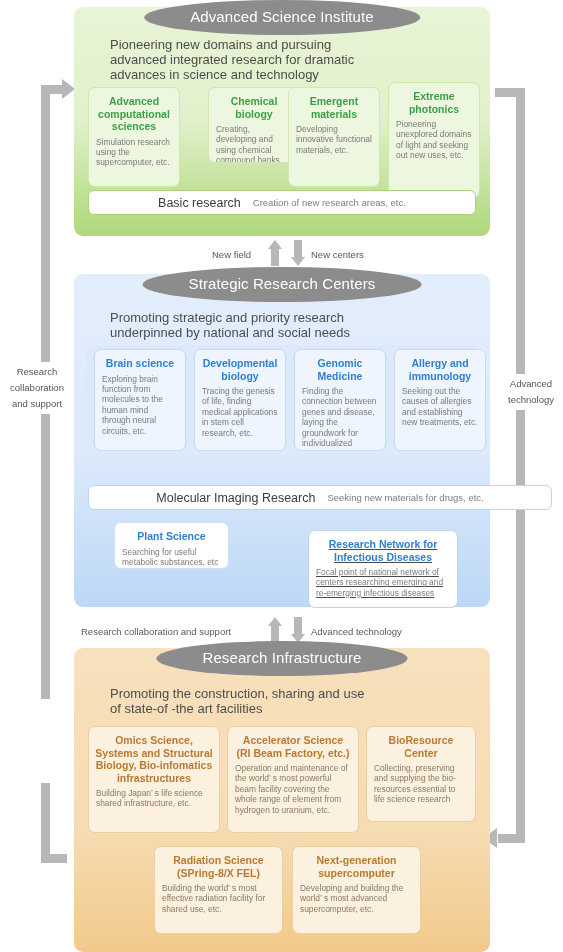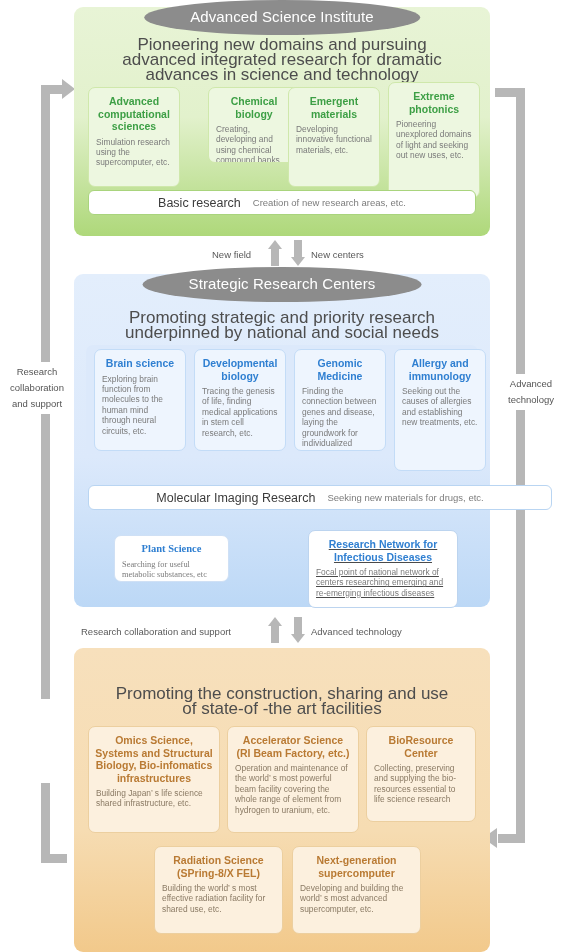--- a/index.html
+++ b/index.html
@@ -53,22 +53,22 @@
     background:#8c8c8c;
     border-radius:50%/50%;
     color:#ffffff;
     font-size:15px;
     text-align:center;
     padding:8px 46px 10px 46px;
     white-space:nowrap;
     letter-spacing:0.1px;
   }
   .panel-subtitle{
-    position:absolute;left:0;right:0;text-align:center;
-    font-size:17px;line-height:15px;color:#4d4d4d;
+    position:absolute;left:0;right:0;text-align:left;
+    font-size:13px;line-height:15px;color:#4d4d4d;padding-left:36px;
   }
   #green-sub{top:30px;}
   #blue-sub{top:36px;}
   #orange-sub{top:38px;}
 
   
   .card{
     position:absolute;border-radius:7px;overflow:hidden;
     box-sizing:border-box;
   }
@@ -204,26 +204,26 @@
       <div class="card-body">Exploring brain function from molecules to the human mind through neural circuits, etc.</div>
     </div>
     <div class="card card-blue" style="left:120px;top:75px;width:92px;height:102px;">
       <div class="card-title">Developmental<br>biology</div>
       <div class="card-body">Tracing the genesis of life, finding medical applications in stem cell research, etc.</div>
     </div>
     <div class="card card-blue" style="left:220px;top:75px;width:92px;height:102px;">
       <div class="card-title">Genomic<br>Medicine</div>
       <div class="card-body">Finding the connection between genes and disease, laying the groundwork for individualized treatment, etc.</div>
     </div>
-    <div class="card card-blue" style="left:320px;top:75px;width:92px;height:122px;">
+    <div class="card card-blue" style="left:320px;top:75px;width:92px;height:102px;">
       <div class="card-title">Allergy and<br>immunology</div>
       <div class="card-body">Seeking out the causes of allergies and establishing new treatments, etc.</div>
     </div>
 
-    <div class="card card-blue" style="left:40px;top:261px;width:115px;height:47px;background:#ffffff;border:1px solid #cfe0f5;font-family:Liberation Serif, serif;">
+    <div class="card card-blue" style="left:40px;top:248px;width:115px;height:47px;background:#ffffff;border:1px solid #cfe0f5;">
       <div class="card-title">Plant Science</div>
       <div class="card-body">Searching for useful metabolic substances, etc</div>
     </div>
   </div>
 
   <div class="wide-bar" id="bar-molecular">
     <span class="wb-title">Molecular Imaging Research</span>
     <span class="wb-desc">Seeking new materials for drugs, etc.</span>
   </div>
 
@@ -237,20 +237,21 @@
       <div class="shaft"></div>
   </div>
   <div class="arrow-down arrowgrp" id="ag2-down">
     <div class="shaft"></div>
       <div class="head"></div>
   </div>
   <div class="arrow-caption" id="ag2-left-cap">Research collaboration and support</div>
   <div class="arrow-caption" id="ag2-right-cap">Advanced technology</div>
 
   <div class="panel" id="panel-orange">
+    <div class="title-pill">Research Infrastructure</div>
     <div class="panel-subtitle" id="orange-sub">Promoting the construction, sharing and use<br>of state-of -the art facilities</div>
 
     <div class="card card-orange" style="left:14px;top:78px;width:132px;height:107px;">
       <div class="card-title">Omics Science,<br>Systems and Structural<br>Biology, Bio-infomatics<br>infrastructures</div>
       <div class="card-body">Building Japan’ s life science shared infrastructure, etc.</div>
     </div>
     <div class="card card-orange" style="left:153px;top:78px;width:132px;height:107px;">
       <div class="card-title">Accelerator Science<br>(RI Beam Factory, etc.)</div>
       <div class="card-body">Operation and maintenance of the world’ s most powerful beam facility covering the whole range of element from hydrogen to uranium, etc.</div>
     </div>

